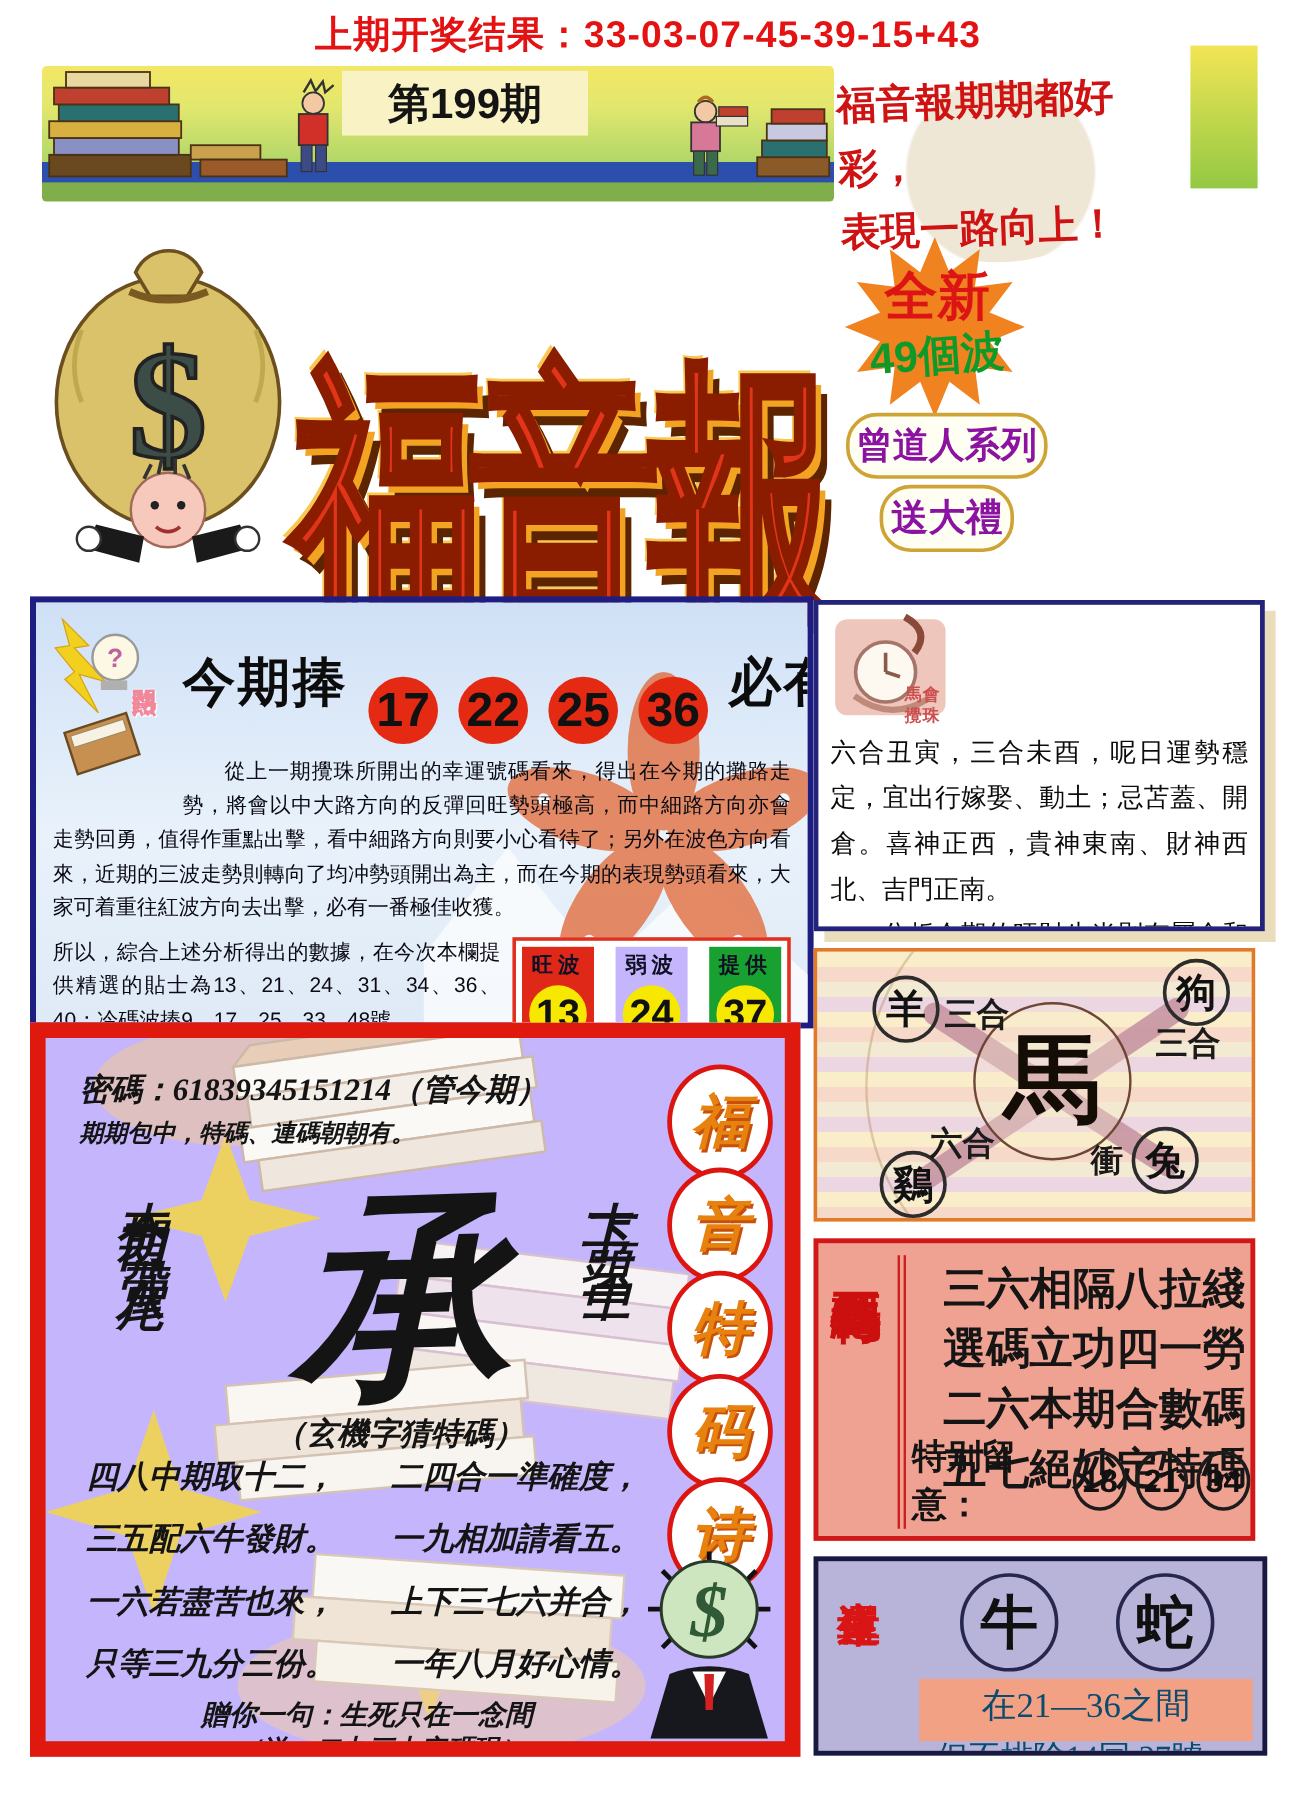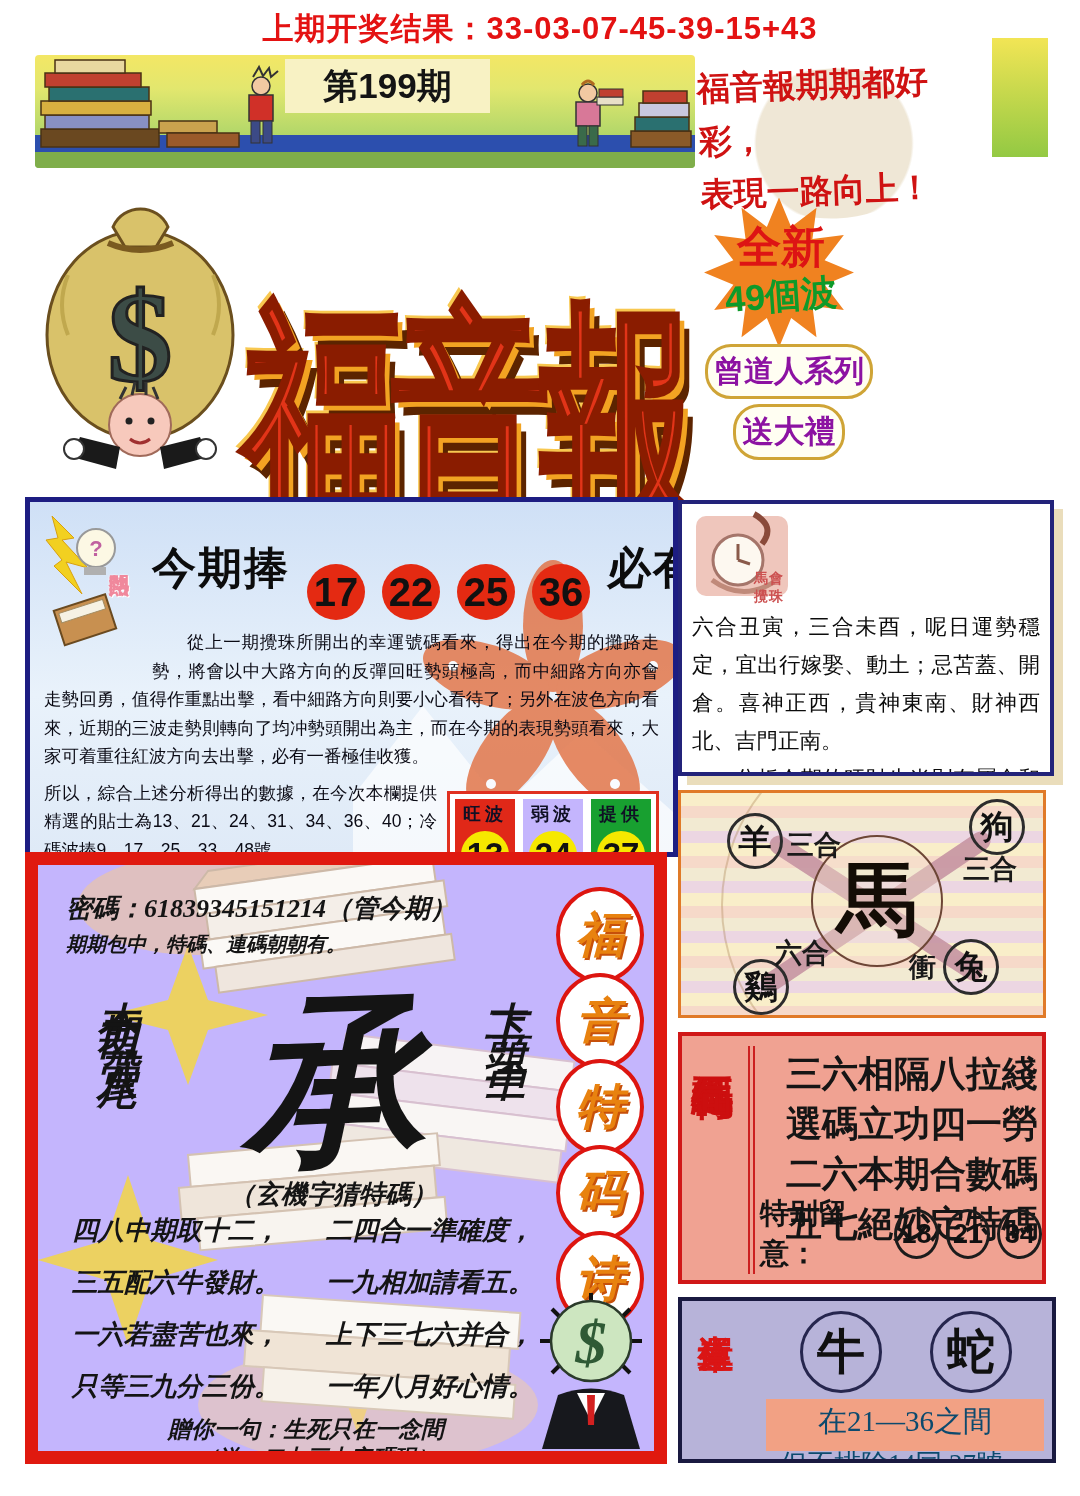--- a/index.html
+++ b/index.html
@@ -50,22 +50,22 @@
   #tips-inner{position:relative;height:100%;padding:8px 14px;box-sizing:border-box;}
   #tips-icon{float:left;width:108px;height:168px;position:relative;}
   #tips-icon-text{position:absolute;left:64px;top:48px;font-size:21px;font-weight:bold;color:#f0889c;
     text-shadow:0 0 2px #fff,1px 1px 0 #fff;line-height:1.05;}
   #tips-headline{display:flex;align-items:center;gap:17px;padding-top:6px;margin-left:4px;}
   .hl-text{font-size:44px;font-weight:900;color:#0c0c0c;letter-spacing:2px;white-space:nowrap;}
   .hl-num{width:58px;height:56px;border-radius:50%;background:#e42a12;color:#111;
     font-size:40px;font-weight:900;display:flex;align-items:center;justify-content:center;flex:0 0 auto;margin-top:48px;}
   .tips-para{font-size:17.5px;line-height:28.5px;color:#0a0a14;text-align:justify;margin-top:8px;}
   #tips-para1{text-indent:2em;}
-  #wave-frame{float:right;background:#fff;border:3px solid #e03020;padding:5px;margin:20px 0 0 10px;
-    display:flex;gap:8px;position:relative;z-index:2;}
+  #wave-frame{float:right;background:#fff;border:3px solid #e03020;padding:5px;margin:10px 0 0 10px;
+    display:flex;gap:18px;position:relative;z-index:2;}
   .wave-box{width:60px;text-align:center;padding-bottom:5px;}
   .wave-label{font-size:18px;font-weight:900;color:#101024;letter-spacing:4px;padding:3px 0 2px;}
   .wave-circle{width:48px;height:48px;margin:3px auto 0;border-radius:50%;background:#f6e800;
     font-size:33px;font-weight:900;color:#111;line-height:48px;}
 
   
   #fortune-panel{left:678px;top:500px;width:376px;height:276px;border:4px solid #23237a;background:#fff;
     box-shadow:9px 9px 0 rgba(214,188,120,.5);box-sizing:border-box;padding:6px 10px;overflow:hidden;}
   #watch-icon{width:104px;height:96px;position:relative;margin-bottom:2px;}
   #watch-caption{position:absolute;left:14px;bottom:0;font-size:14px;font-weight:bold;color:#cc5050;

